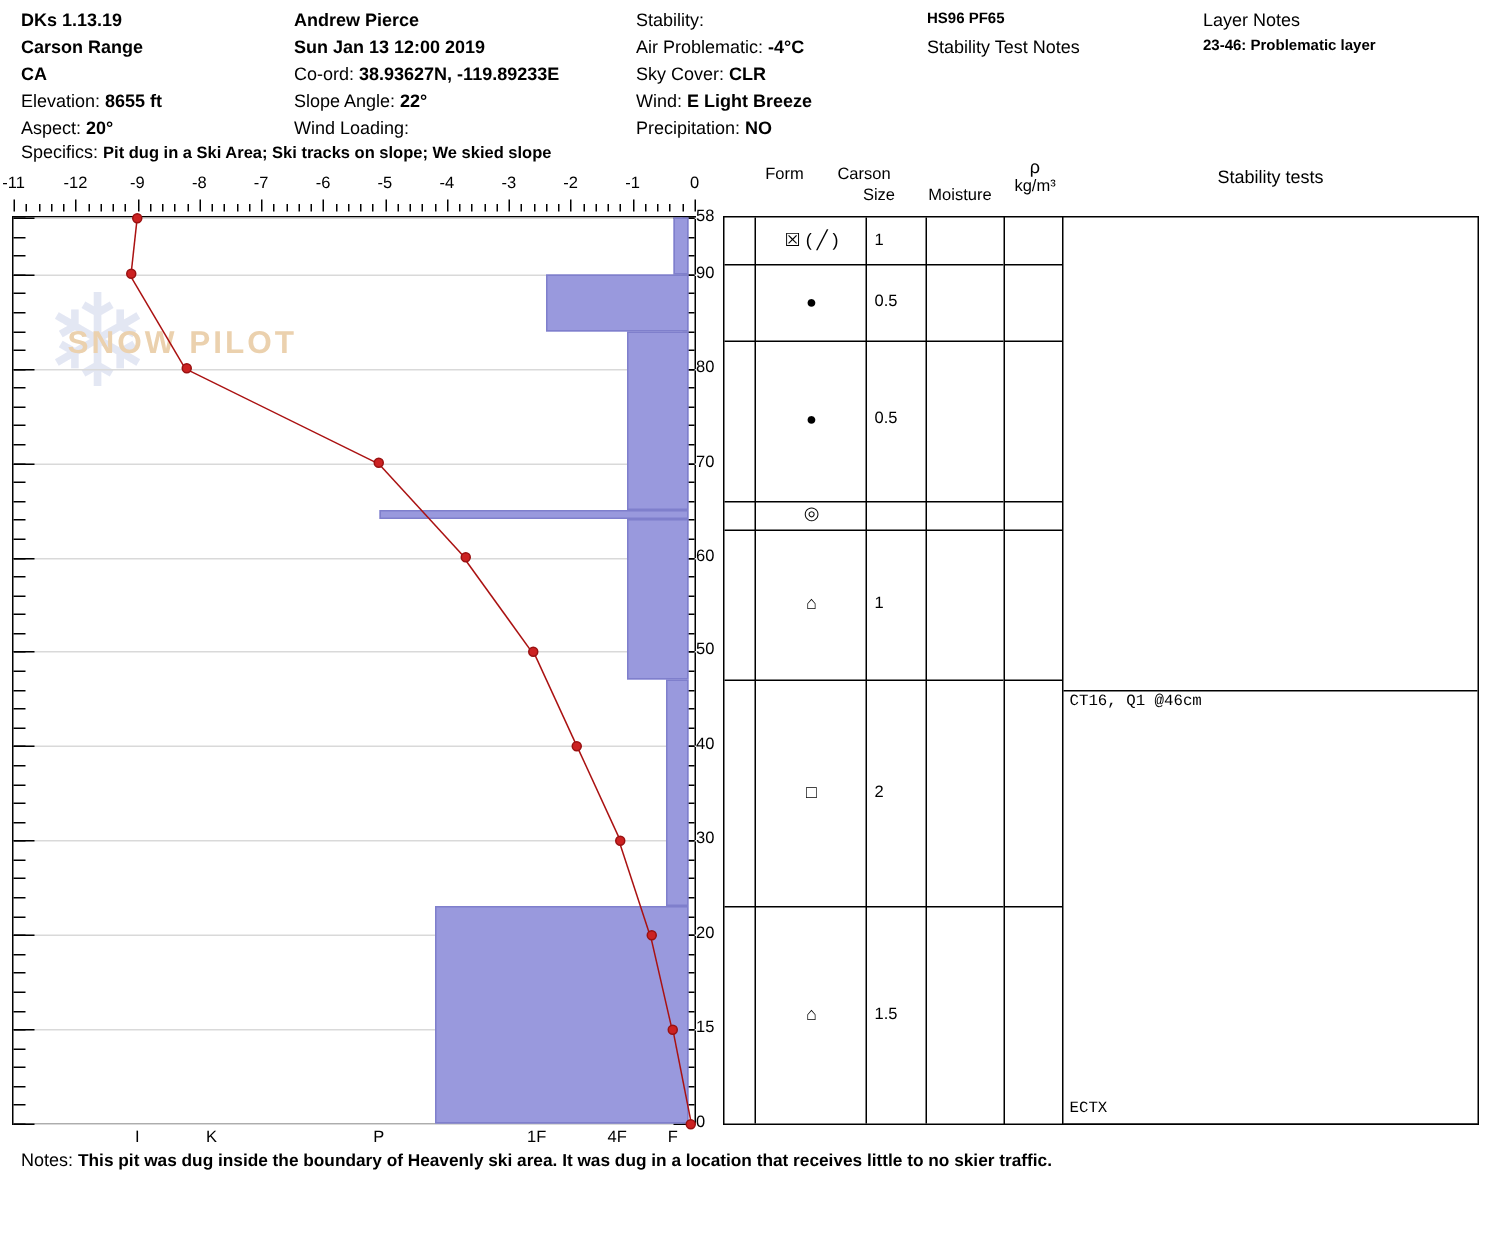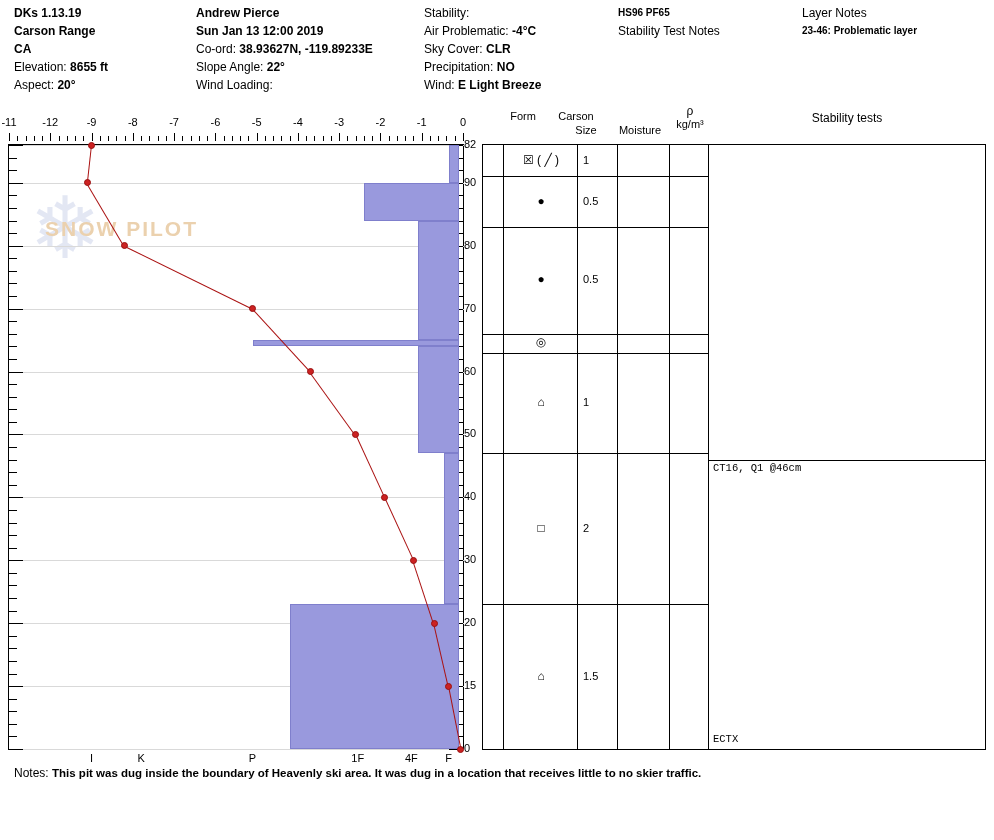--- a/index.html
+++ b/index.html
@@ -123,39 +123,43 @@
     </div>
     <div class="row">
       <span class="lbl">Air Problematic:</span>
       <span class="val">-4°C</span>
     </div>
     <div class="row">
       <span class="lbl">Sky Cover:</span>
       <span class="val">CLR</span>
     </div>
     <div class="row">
+      <span class="lbl">Wind:</span>
+      <span class="val">E Light Breeze</span>
+    </div>
+    <div class="row">
       <span class="lbl">Precipitation:</span>
       <span class="val">NO</span>
-    </div>
-    <div class="row">
-      <span class="lbl">Wind:</span>
-      <span class="val">E Light Breeze</span>
     </div>
   </div>
 
   <div class="hdr-col c4">
     <div class="row tiny">HS96 PF65</div>
     <div class="row">Stability Test Notes</div>
   </div>
 
   <div class="hdr-col c5">
     <div class="row">Layer Notes</div>
     <div class="row tiny">23-46: Problematic layer</div>
   </div>
 
+  <div class="specifics">
+    <span class="lbl">Specifics:</span>
+    <span class="val">Pit dug in a Ski Area; Ski tracks on slope; We skied slope</span>
+  </div>
 </div>
 
 <div class="xaxis" id="xaxis">
     <div class="xtick-lbl" style="left: -11px;">-11</div>
     <div class="xtick" style="left: 1px;"></div>
     <div class="xtick minor" style="left: 9.25455px;"></div>
     <div class="xtick minor" style="left: 17.5091px;"></div>
     <div class="xtick minor" style="left: 25.7636px;"></div>
     <div class="xtick minor" style="left: 34.0182px;"></div>
     <div class="xtick-lbl" style="left: 30.2727px;">-12</div>
@@ -454,13 +458,13 @@
 <div class="ylabel" style="left: 464px; top: 742px;">0</div>
 <div class="ylabel" style="left: 464px; top: 679.083px;">15</div>
 <div class="ylabel" style="left: 464px; top: 616.167px;">20</div>
 <div class="ylabel" style="left: 464px; top: 553.25px;">30</div>
 <div class="ylabel" style="left: 464px; top: 490.333px;">40</div>
 <div class="ylabel" style="left: 464px; top: 427.417px;">50</div>
 <div class="ylabel" style="left: 464px; top: 364.5px;">60</div>
 <div class="ylabel" style="left: 464px; top: 301.583px;">70</div>
 <div class="ylabel" style="left: 464px; top: 238.667px;">80</div>
 <div class="ylabel" style="left: 464px; top: 175.75px;">90</div>
-<div class="ylabel" style="left: 464px; top: 138px;">82</div>
+<div class="ylabel" style="left: 464px; top: 138px;">58</div>
 
 </body></html>

